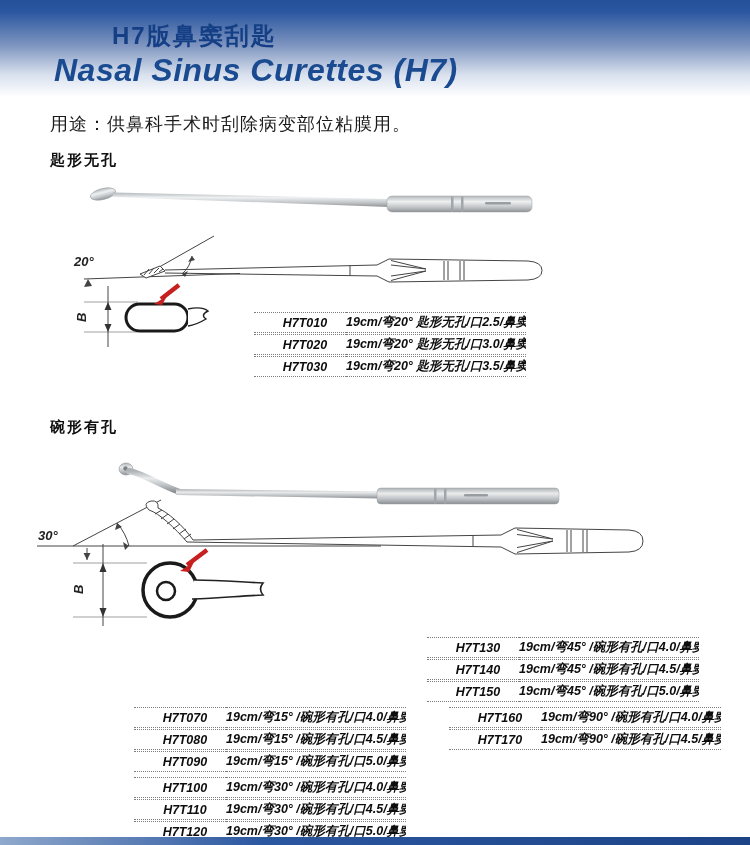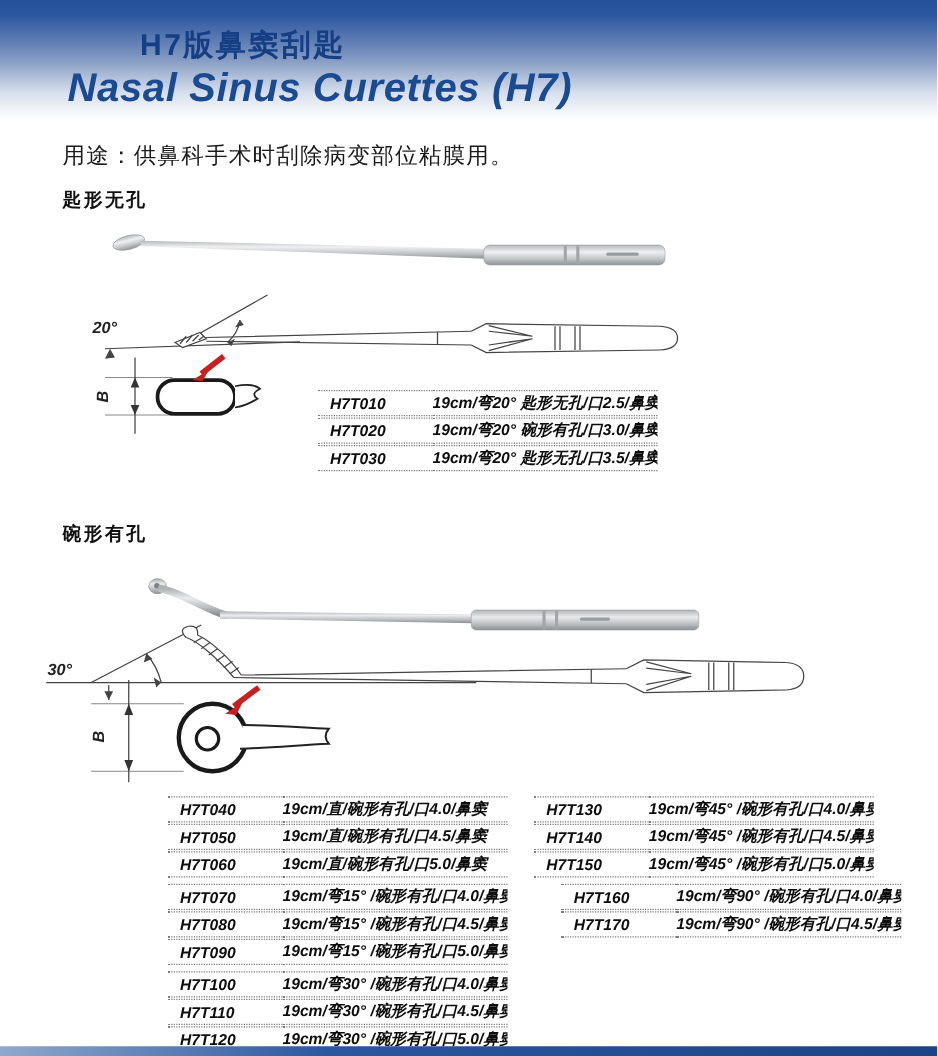--- a/index.html
+++ b/index.html
@@ -39,21 +39,21 @@
   
   .spec-table{
     position:absolute;width:272px;border-collapse:separate;border-spacing:0 1px;
     font-family:"Liberation Sans",sans-serif;font-style:italic;font-weight:bold;
     font-size:12.5px;color:#0d0d0d;table-layout:fixed;
   }
   .spec-table td{
     border-top:1px dotted #7d7d7d;border-bottom:1px dotted #7d7d7d;
     padding:1px 0;height:14px;vertical-align:middle;white-space:nowrap;overflow:hidden;
   }
-  .spec-table td.model{width:82px;padding-left:10px;}
+  .spec-table td.model{width:82px;padding-left:10px;text-align:center;}
   #table-spoon{left:254px;top:311px;}
   #table-g0{left:134px;top:636px;}
   #table-g1{left:134px;top:706px;}
   #table-g2{left:134px;top:776px;}
   #table-g3{left:427px;top:636px;}
   #table-g4{left:449px;top:706px;}
   
   .footer-bar{
     position:absolute;left:0;bottom:0;width:750px;height:8px;
     background:linear-gradient(90deg,#8fa8cc 0%,#2b57a0 35%,#1c4386 100%);
@@ -140,21 +140,21 @@
   </svg>
 
   <table class="spec-table" id="table-spoon">
     <tbody>
         <tr>
       <td class="model">H7T010</td>
       <td class="spec">19cm/弯20° 匙形无孔/口2.5/鼻窦</td>
         </tr>
     <tr>
       <td class="model">H7T020</td>
-      <td class="spec">19cm/弯20° 碗形有孔/口3.0/鼻窦</td>
+      <td class="spec">19cm/弯20° 匙形无孔/口3.0/鼻窦</td>
         </tr>
     <tr>
       <td class="model">H7T030</td>
       <td class="spec">19cm/弯20° 匙形无孔/口3.5/鼻窦</td>
         </tr>
   </tbody>
     </table>
 
   <h3 class="sec-heading" id="heading-bowl">碗形有孔</h3>
 
@@ -224,36 +224,20 @@
       <circle cx="115" cy="52" r="27" fill="#fff" stroke="#1a1a1a" stroke-width="3.5"></circle>
       <circle cx="111" cy="53" r="9" fill="#fff" stroke="#1a1a1a" stroke-width="2.5"></circle>
       <path d="M139,42 C165,42 185,44 208,45 Q203,51 208,57 C185,58 165,60 137,61" fill="#fff" stroke="#222" stroke-width="1.6"></path>
     </g>
     <g>
       <line x1="152" y1="12" x2="132" y2="27" stroke="#c62020" stroke-width="4.5"></line>
       <polygon points="125,33 139,24 134,34" fill="#c62020"></polygon>
     </g>
   </svg>
 
-  <table class="spec-table" id="table-g0">
-    <tbody>
-        <tr>
-      <td class="model">H7T040</td>
-      <td class="spec">19cm/直/碗形有孔/口4.0/鼻窦</td>
-        </tr>
-    <tr>
-      <td class="model">H7T050</td>
-      <td class="spec">19cm/直/碗形有孔/口4.5/鼻窦</td>
-        </tr>
-    <tr>
-      <td class="model">H7T060</td>
-      <td class="spec">19cm/直/碗形有孔/口5.0/鼻窦</td>
-        </tr>
-  </tbody>
-    </table>
 
   <table class="spec-table" id="table-g1">
     <tbody>
         <tr>
       <td class="model">H7T070</td>
       <td class="spec">19cm/弯15° /碗形有孔/口4.0/鼻窦</td>
         </tr>
     <tr>
       <td class="model">H7T080</td>
       <td class="spec">19cm/弯15° /碗形有孔/口4.5/鼻窦</td>

